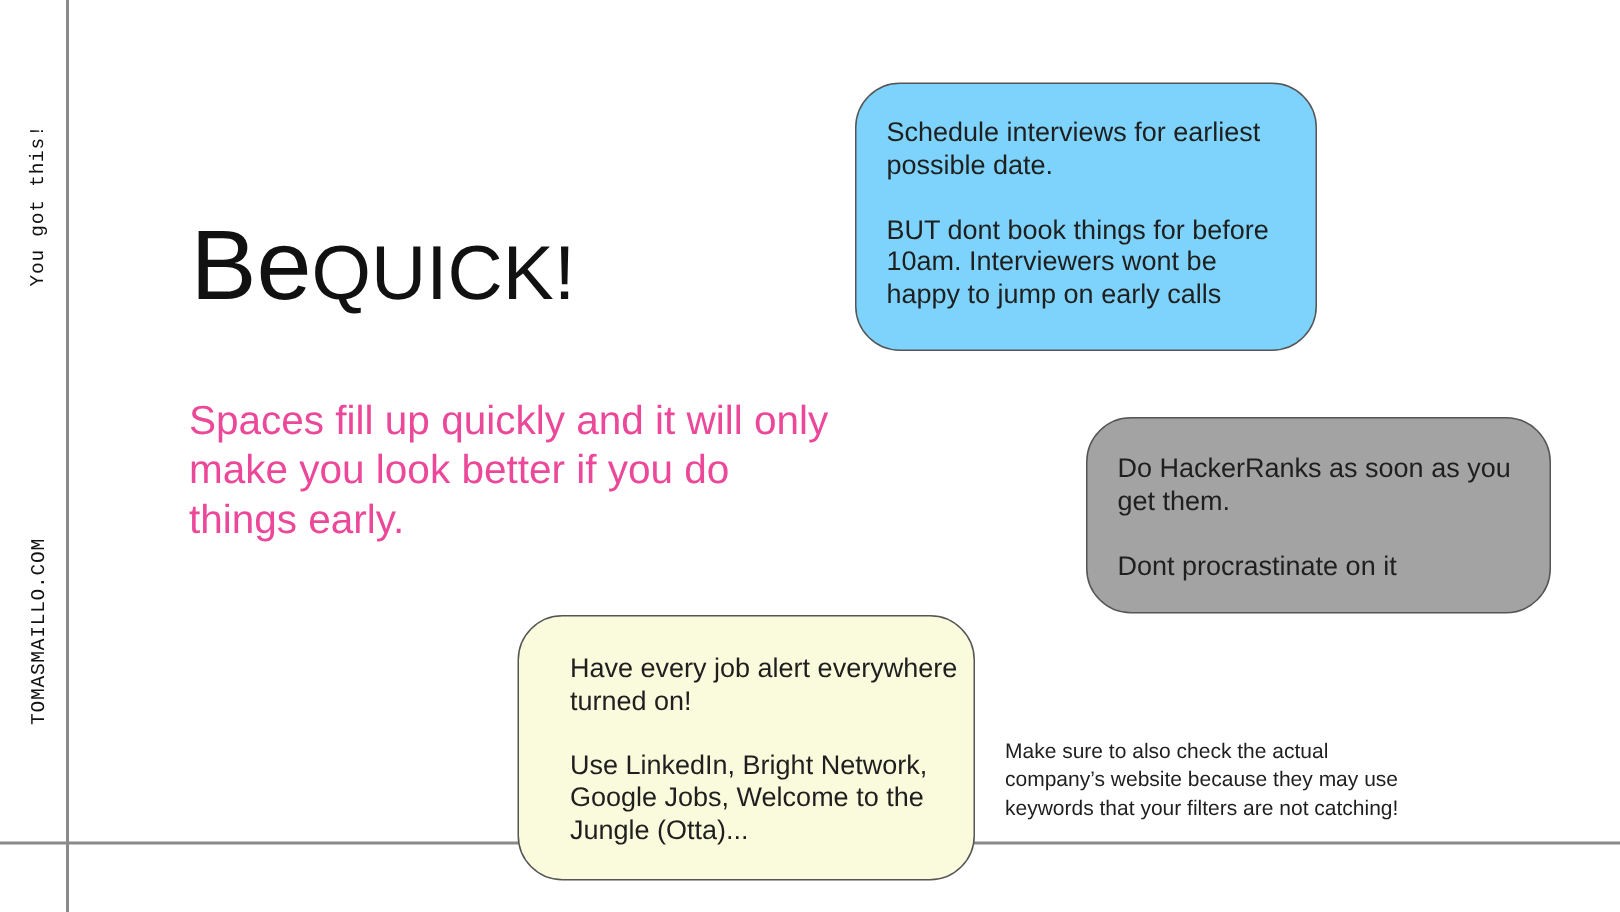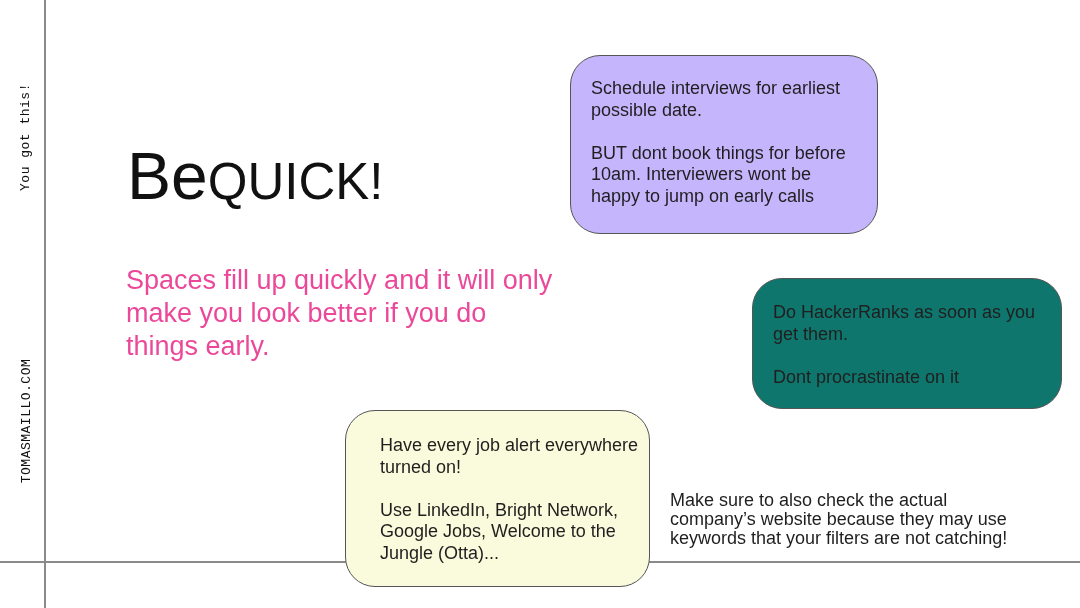--- a/index.html
+++ b/index.html
@@ -77,21 +77,21 @@
     padding: 23px 20px;
   }
   .note-yellow {
     left: 345px; top: 410px;
     width: 305px; height: 177px;
     padding: 24px 34px;
   }
   .tip {
     position: absolute;
     left: 670px; top: 491px;
-    font-size: 18px;
+    font-size: 14px;
     line-height: 19px;
     white-space: pre-line;
     color: #1f1f1f;
   }
 </style>
 </head>
 <body>
 
 <div class="canvas">
 
@@ -103,30 +103,30 @@
   <div class="vtext vtext-bottom">TOMASMAILLO.COM</div>
 
   <h1 class="title">
     <span class="title-be">Be</span><span class="title-quick">QUICK!</span>
   </h1>
 
   <p class="subtitle">Spaces fill up quickly and it will only
 make you look better if you do
 things early.</p>
 
-  <div class="note note-blue" style="background: #c4b5fd;">
+  <div class="note note-blue" style="background: #7dd3fc;">
     <span>Schedule interviews for earliest
 possible date.
 
 BUT dont book things for before
 10am. Interviewers wont be
 happy to jump on early calls</span>
   </div>
 
-  <div class="note note-purple" style="background: #0f766e; margin-left: 28px;">
+  <div class="note note-purple" style="background: #a3a3a3;">
     <span>Do HackerRanks as soon as you
 get them.
 
 Dont procrastinate on it</span>
   </div>
 
   <div class="note note-yellow" style="background: rgb(250, 250, 220);">
     <span>Have every job alert everywhere
 turned on!
 

